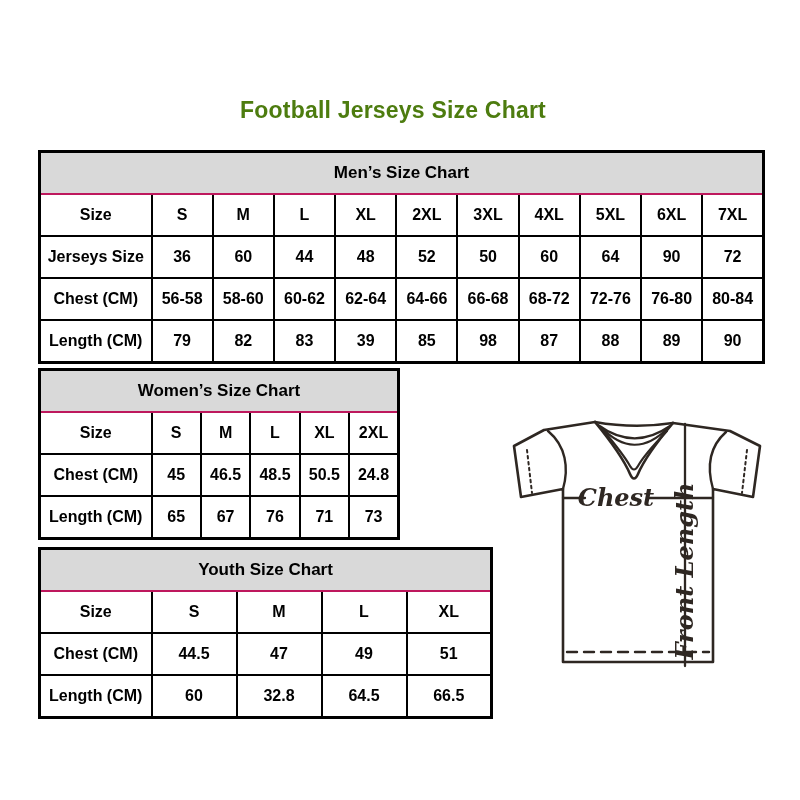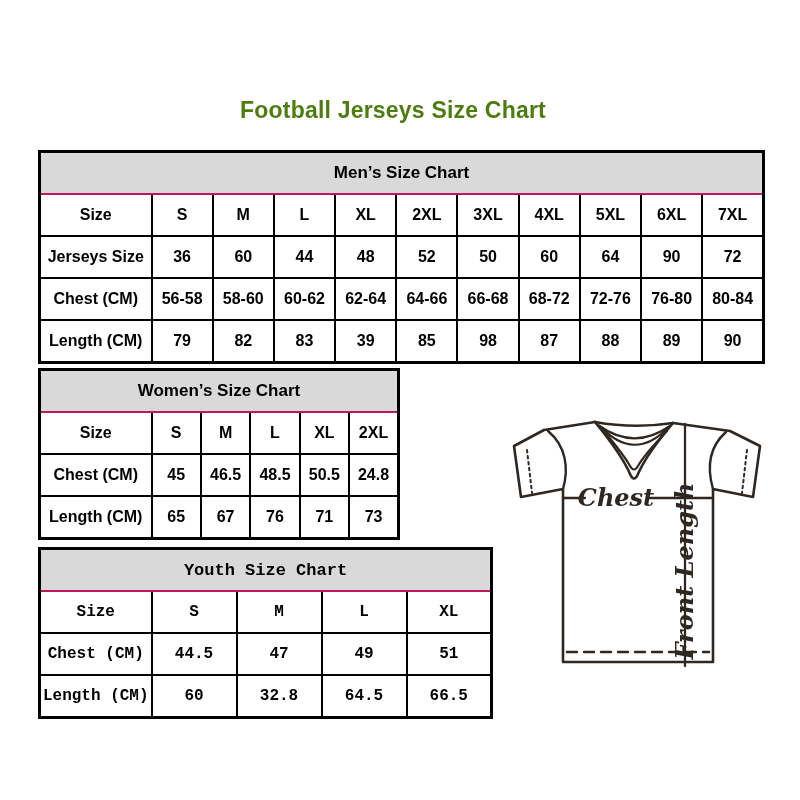--- a/index.html
+++ b/index.html
@@ -25,21 +25,21 @@
 
   table.size-table {
     position: absolute;
     border-collapse: collapse;
     table-layout: fixed;
     background: #ffffff;
     border: 3px solid #000000;
   }
   .t-mens   { left: 38px; top: 150px; width: 727px; }
   .t-womens { left: 38px; top: 368px; width: 362px; }
-  .t-youth  { left: 38px; top: 547px; width: 455px; font-family: Liberation Mono, monospace; }
+  .t-youth  { left: 38px; top: 547px; width: 455px; }
 
   table.size-table th.table-title {
     background: #d9d9d9;
     border: 2px solid #be185d;
     height: 40px;
     font-size: 17px;
     font-weight: 700;
     text-align: center;
     color: #000000;
     padding: 0;

